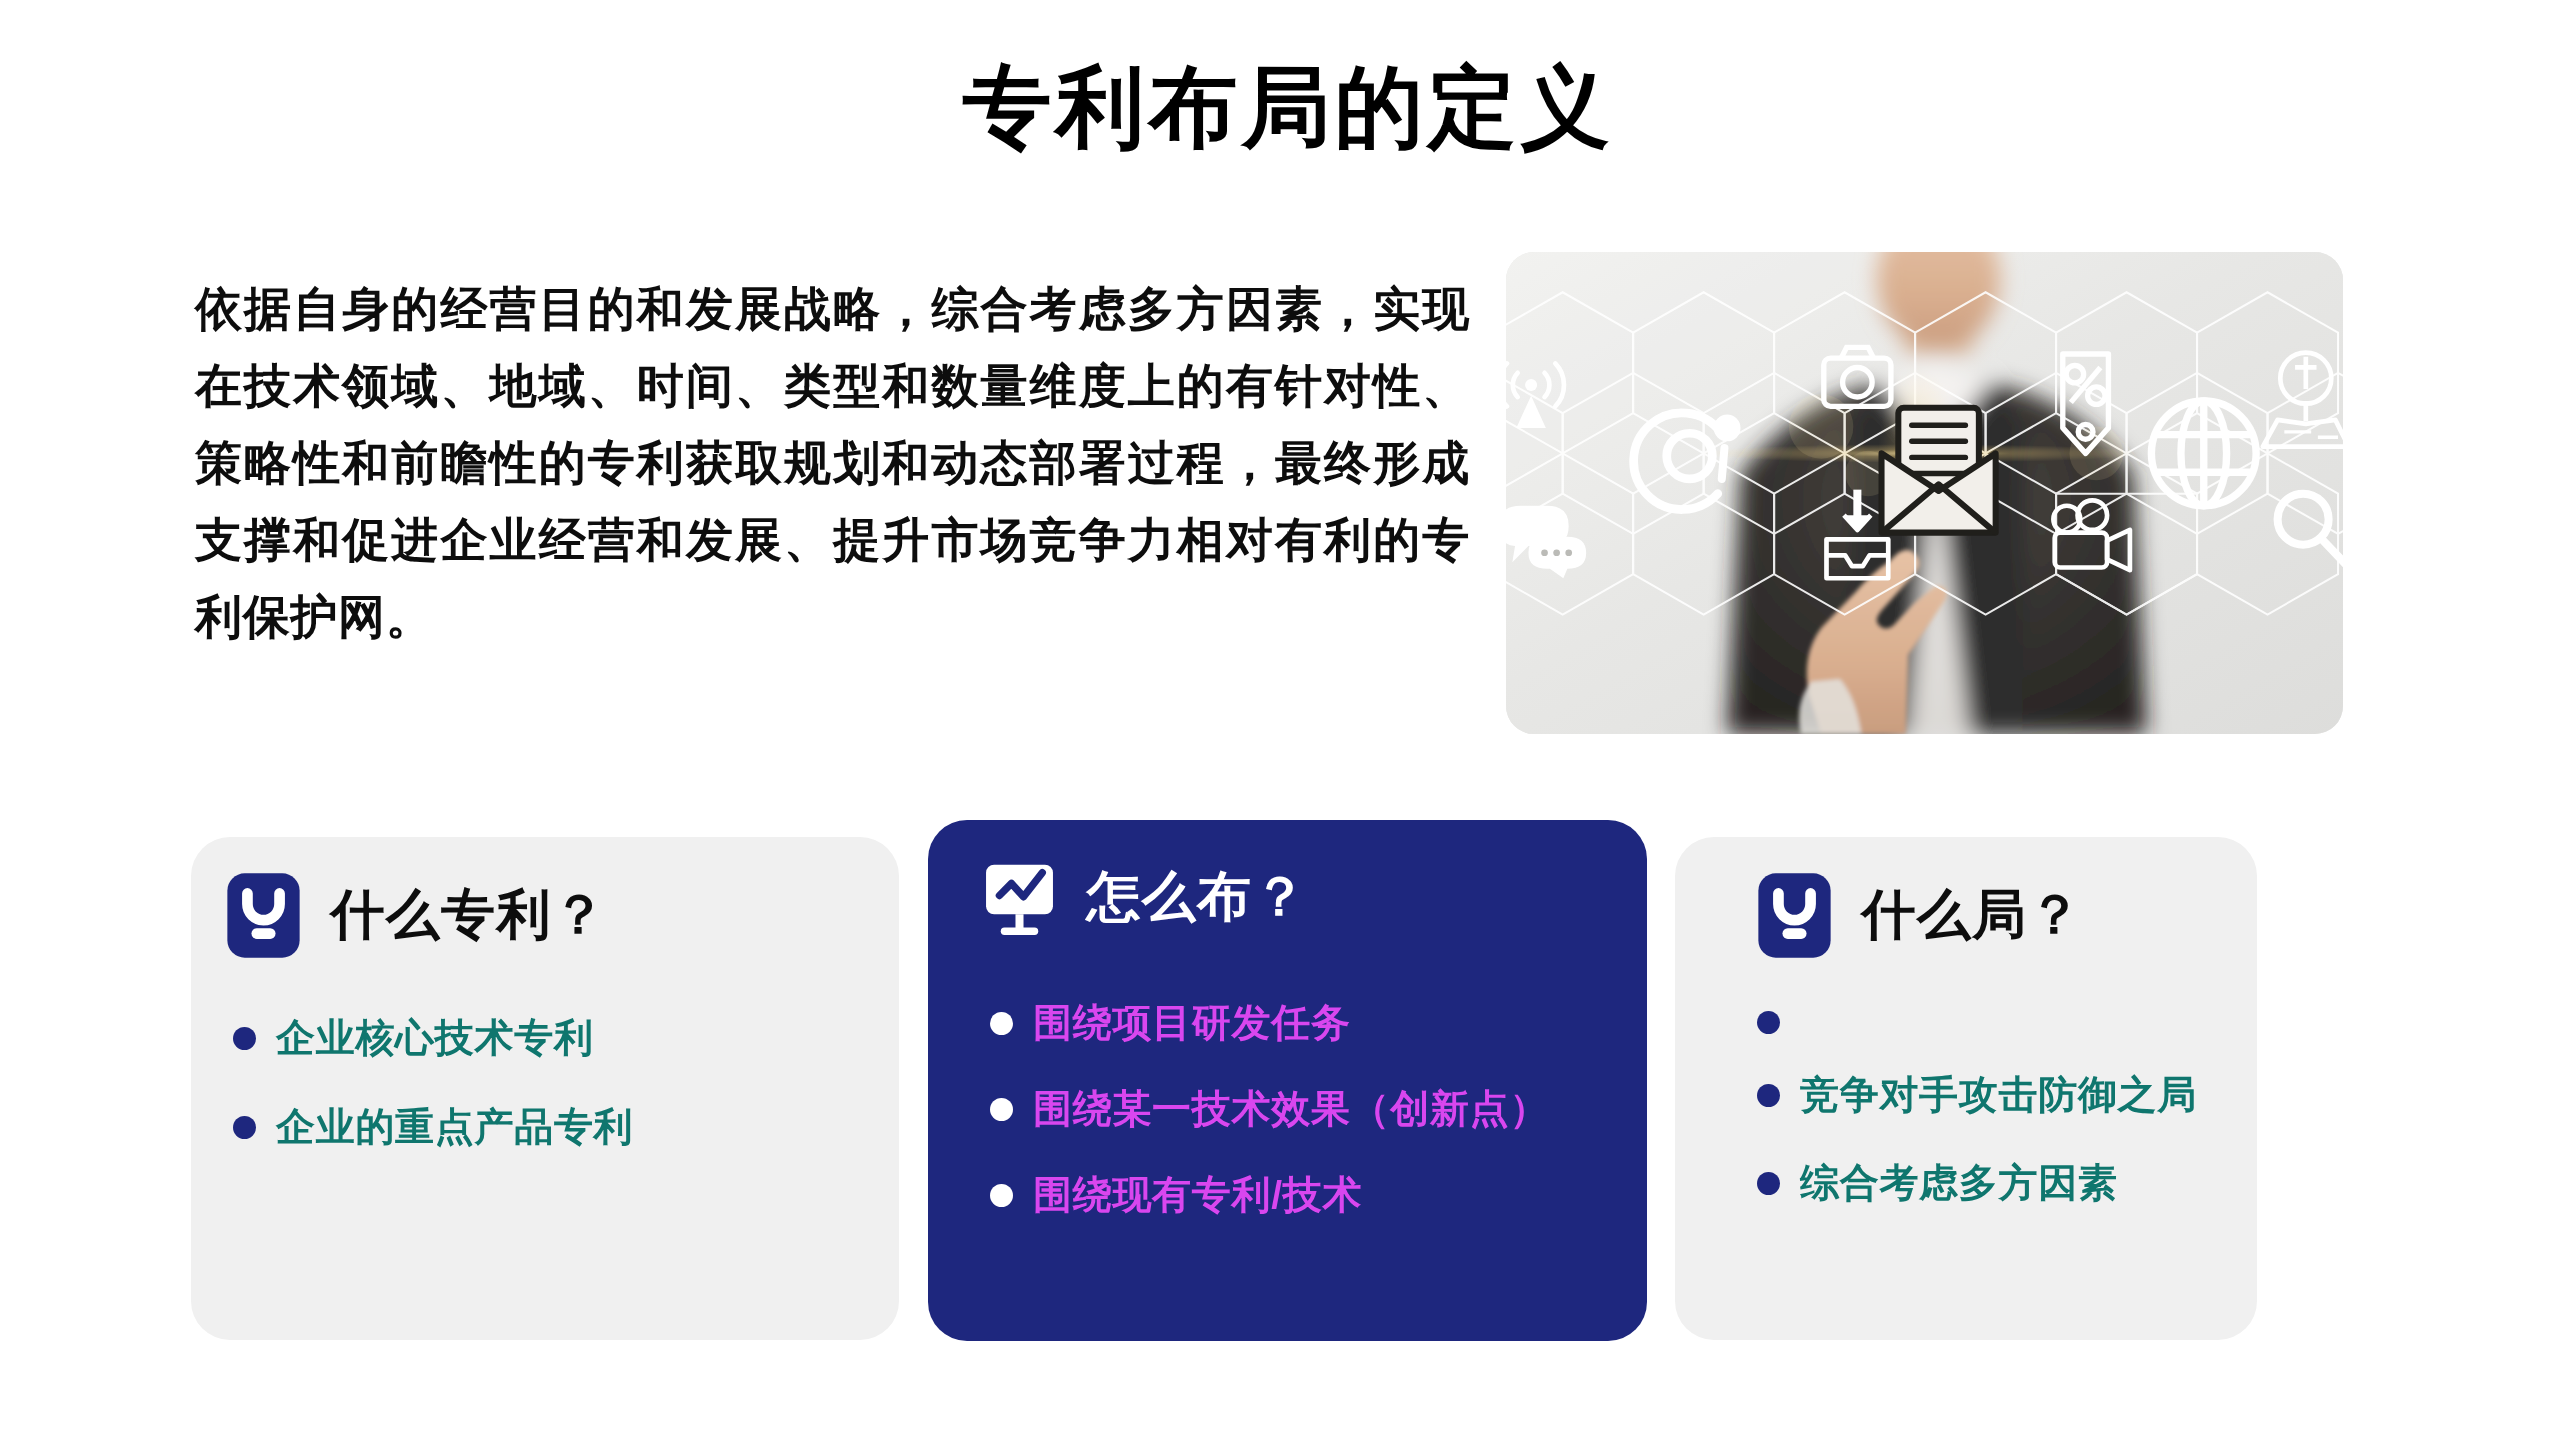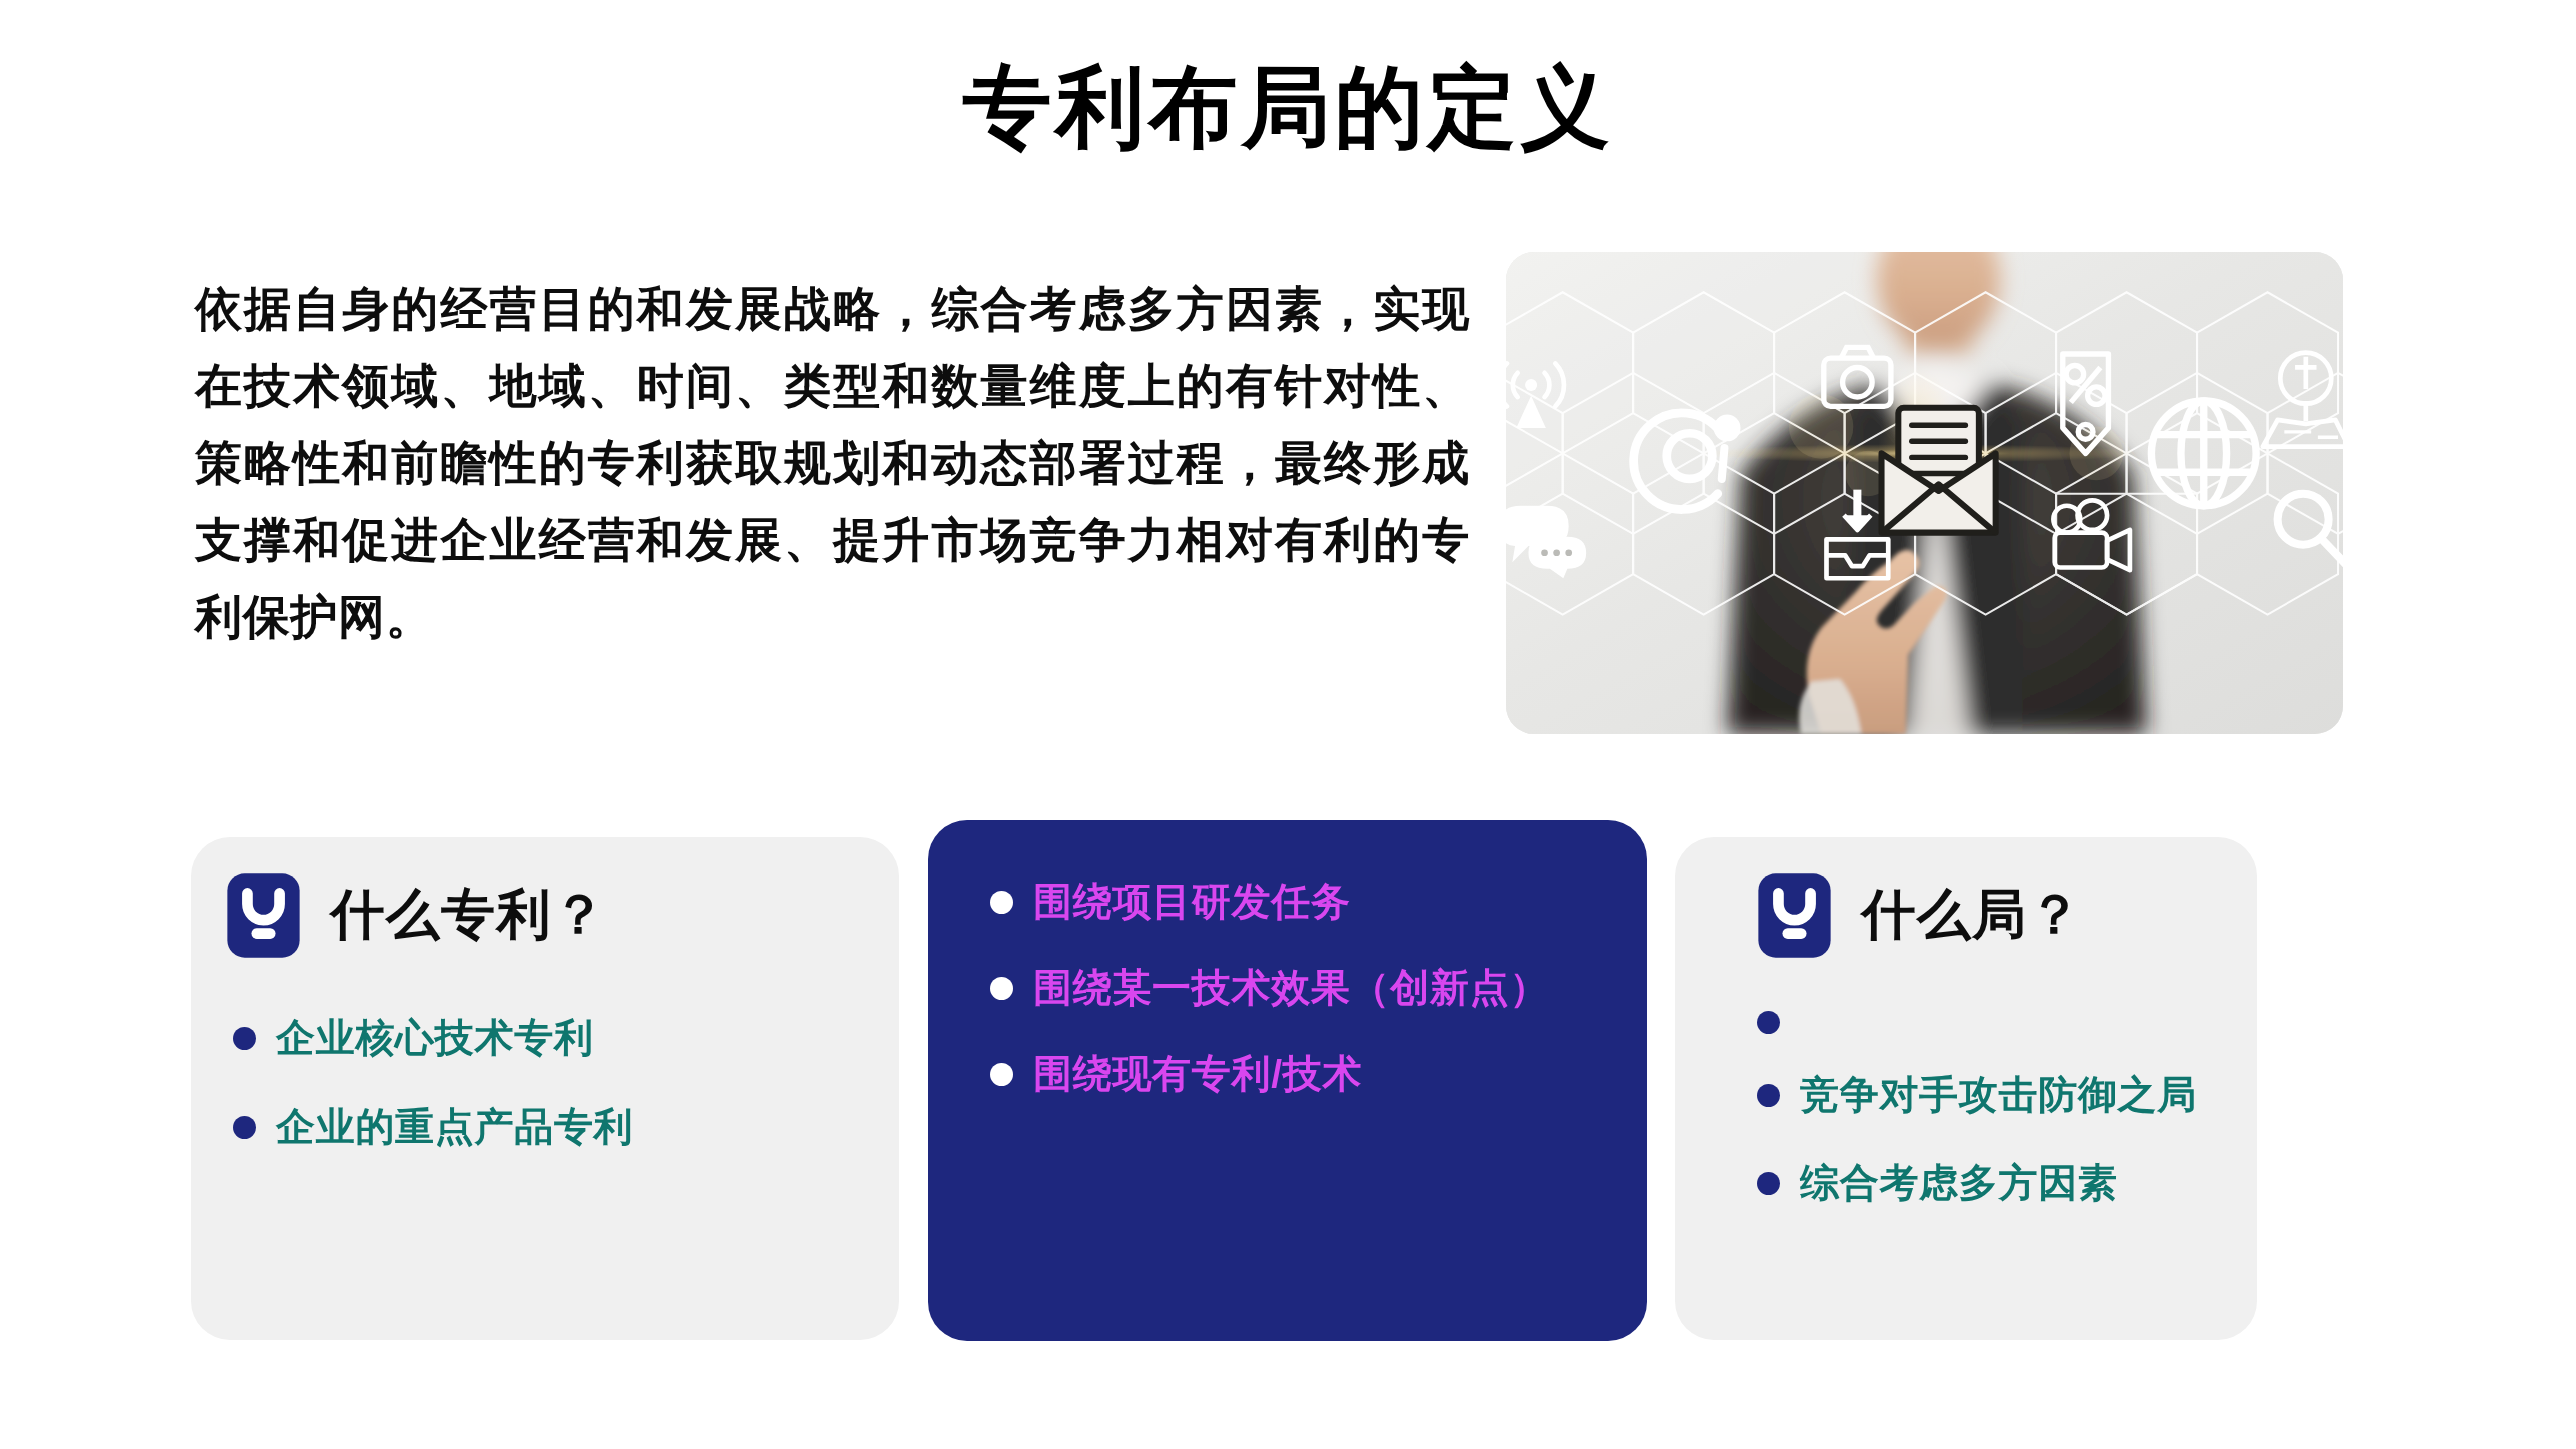--- a/index.html
+++ b/index.html
@@ -352,20 +352,31 @@
         <span class="text-navy">企业核心技术专利</span>
       </li>
       <li class="bullet-item">
         <span class="bullet-dot dot-navy"></span>
         <span class="text-navy">企业的重点产品专利</span>
       </li>
     </ul>
   </div>
 
   <div class="card card-dark" id="card-2">
+    <div class="card-head">
+      <div class="card-icon">
+        <svg viewBox="0 0 112 130">
+          <rect x="6" y="16" width="100" height="74" rx="12" fill="#ffffff"></rect>
+          <path d="M26 62 L44 44 L62 64 L90 28" fill="none" stroke="#1e277e" stroke-width="11" stroke-linecap="round" stroke-linejoin="round"></path>
+          <rect x="50" y="90" width="12" height="22" fill="#ffffff"></rect>
+          <rect x="28" y="110" width="56" height="11" rx="5.5" fill="#ffffff"></rect>
+        </svg>
+      </div>
+      <div class="card-title title-light">怎么布？</div>
+    </div>
     <ul class="bullet-list">
       <li class="bullet-item">
         <span class="bullet-dot dot-white"></span>
         <span class="text-white">围绕项目研发任务</span>
       </li>
       <li class="bullet-item">
         <span class="bullet-dot dot-white"></span>
         <span class="text-white">围绕某一技术效果（创新点）</span>
       </li>
       <li class="bullet-item">

